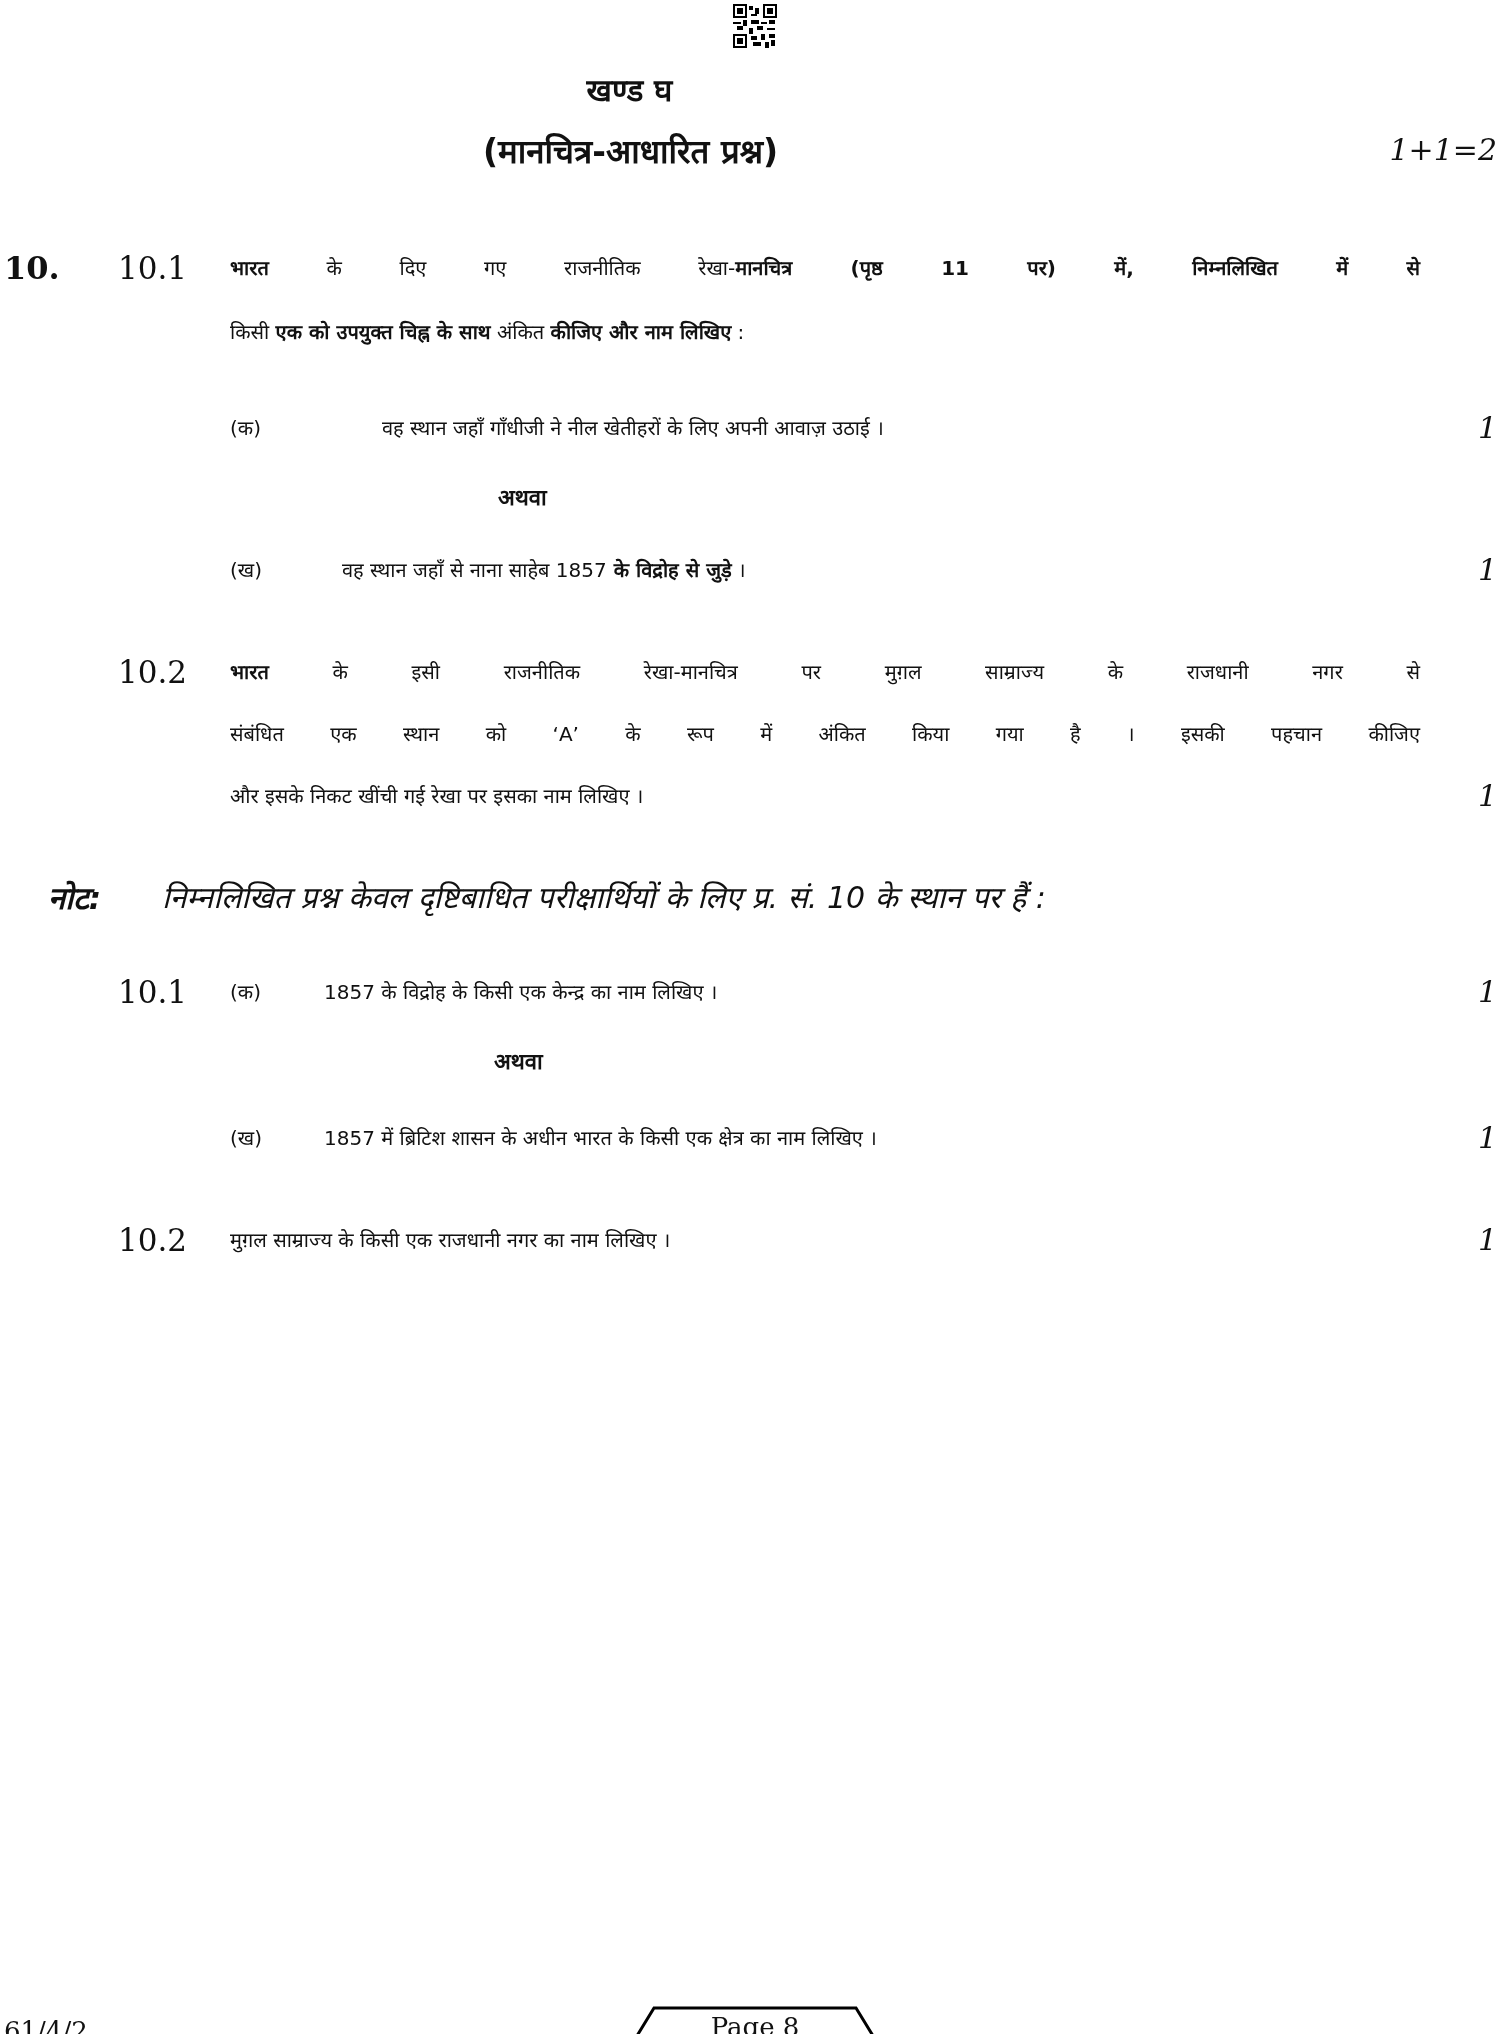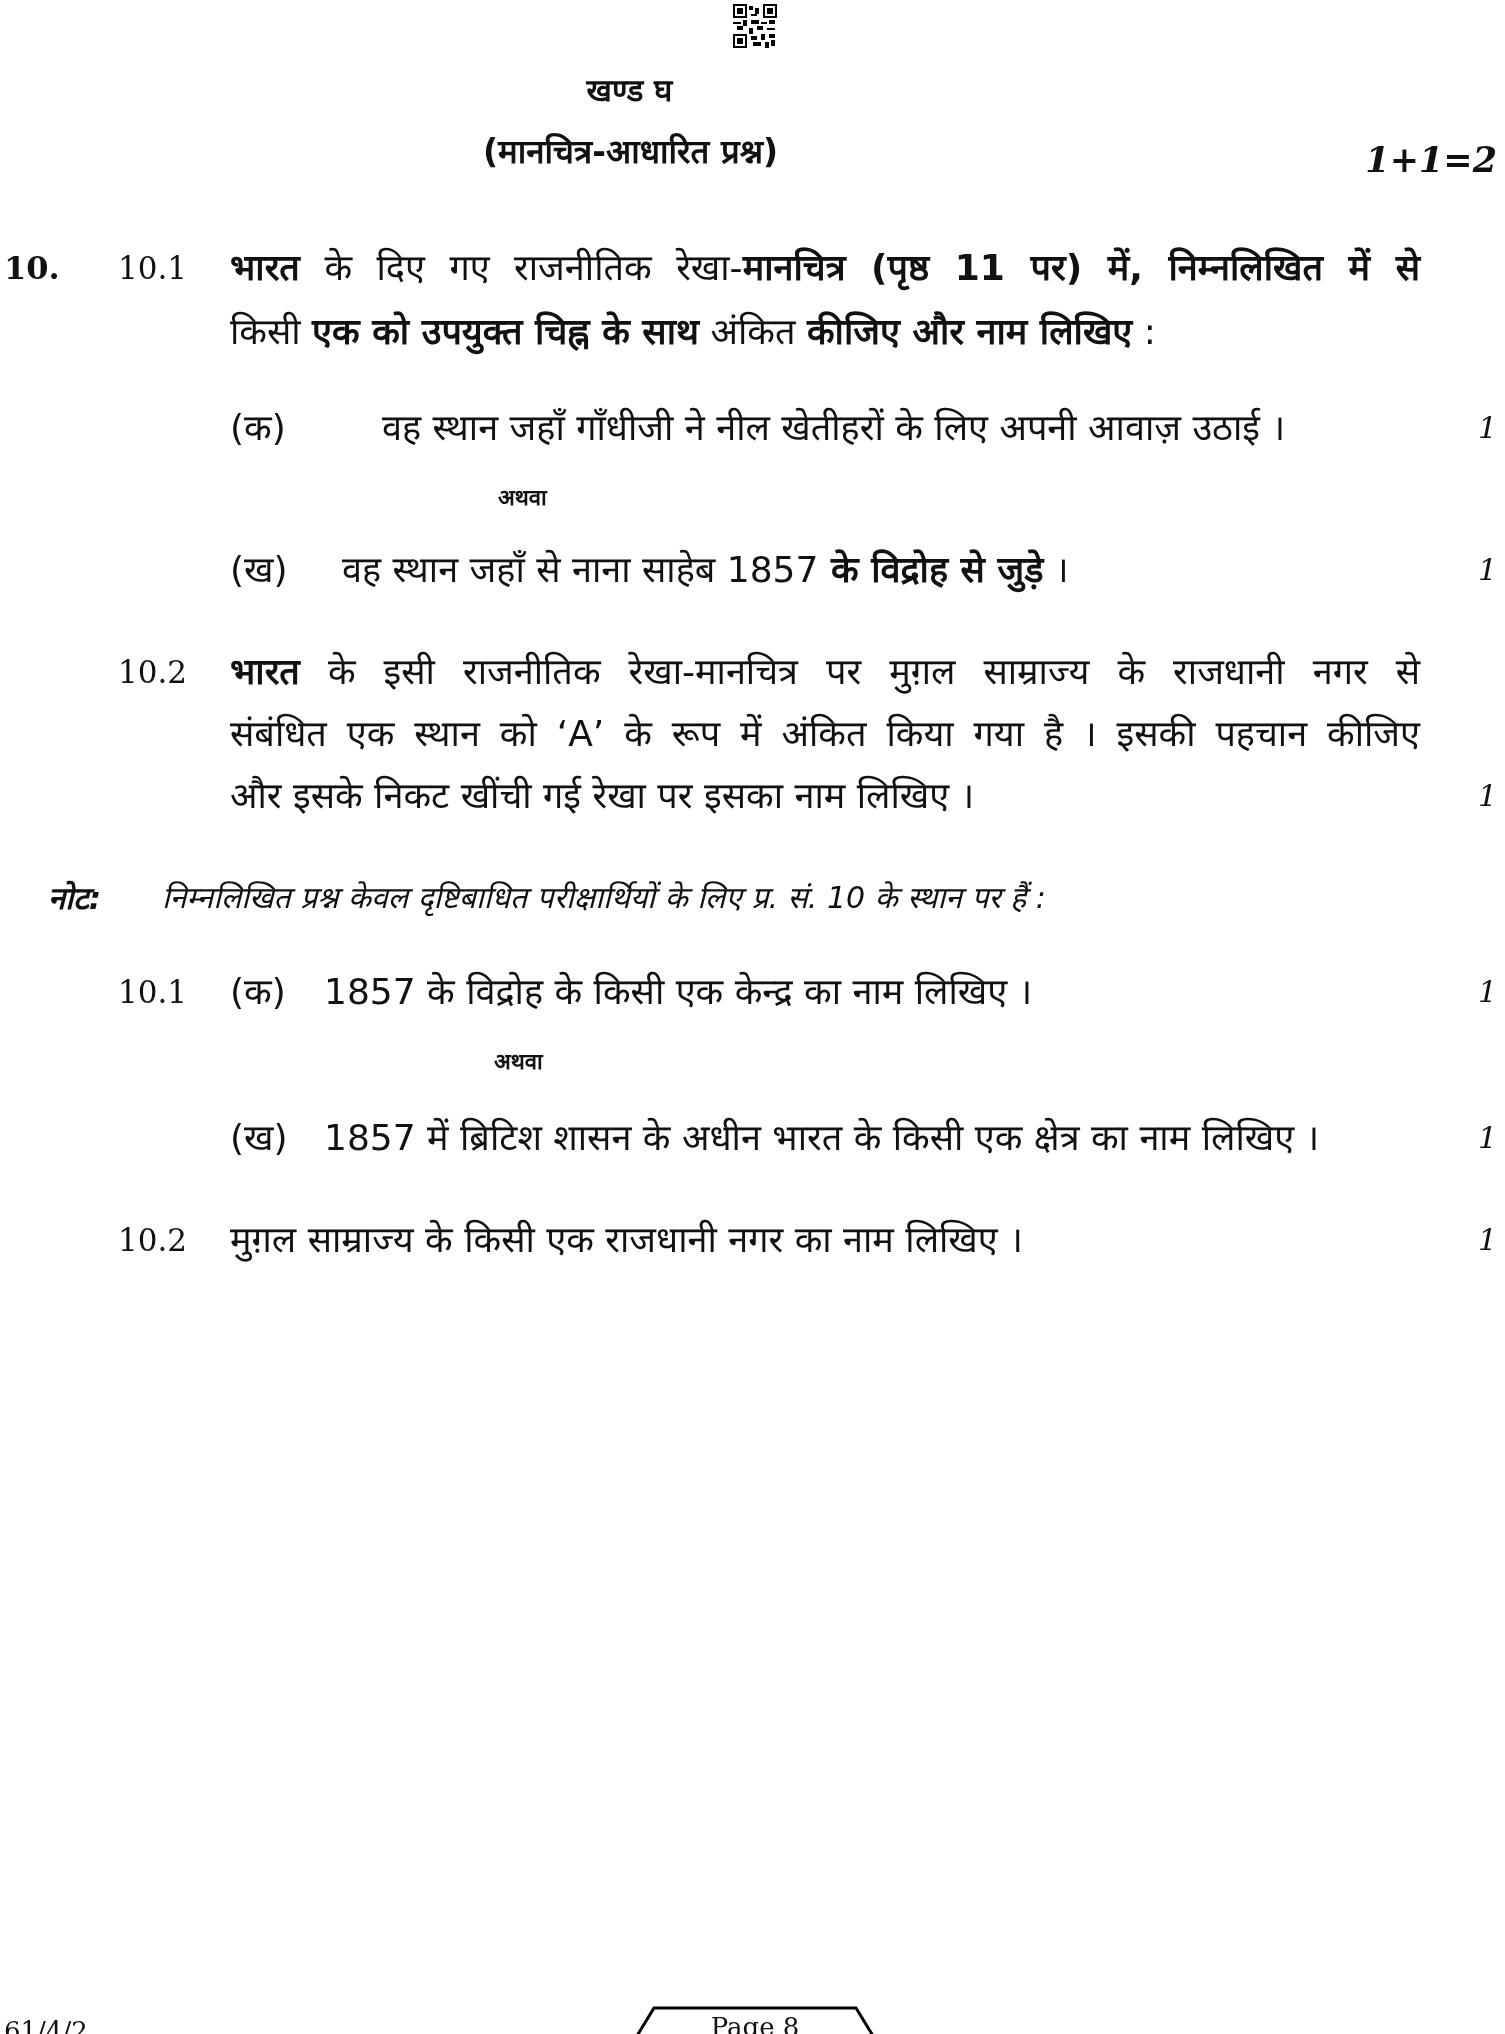--- a/index.html
+++ b/index.html
@@ -16,25 +16,25 @@
     left: 0; width: 1259px; top: 68px; text-align: center;
     font-family: "DejaVu Sans", "Liberation Sans", sans-serif;
     font-weight: bold; font-size: 31px;
   }
   .section-sub {
     left: 0; width: 1261px; top: 128px; text-align: center;
     font-family: "DejaVu Sans", "Liberation Sans", sans-serif;
     font-weight: bold; font-size: 33px;
   }
   .total-marks {
-    right: 8px; top: 139px; font-size: 35px; font-weight: bold; font-style: italic;
+    right: 8px; top: 132px; font-size: 30px; font-weight: normal; font-style: italic;
   }
   .line {
     font-family: "DejaVu Sans", "Liberation Sans", sans-serif;
-    font-size: 36px; white-space: nowrap; line-height: 40px;
+    font-size: 20px; white-space: nowrap; line-height: 40px;
   }
   .num { font-family: "DejaVu Serif", "Liberation Serif", serif; font-size: 31px; line-height: 40px; }
   .qnum { font-weight: bold; font-size: 32px; }
   .mark {
     right: 8px; font-family: "DejaVu Serif", "Liberation Serif", serif;
     font-style: italic; font-size: 30px; line-height: 40px;
   }
   .b { font-weight: bold; }
   .bi { font-weight: bold; }
   .note-label {

